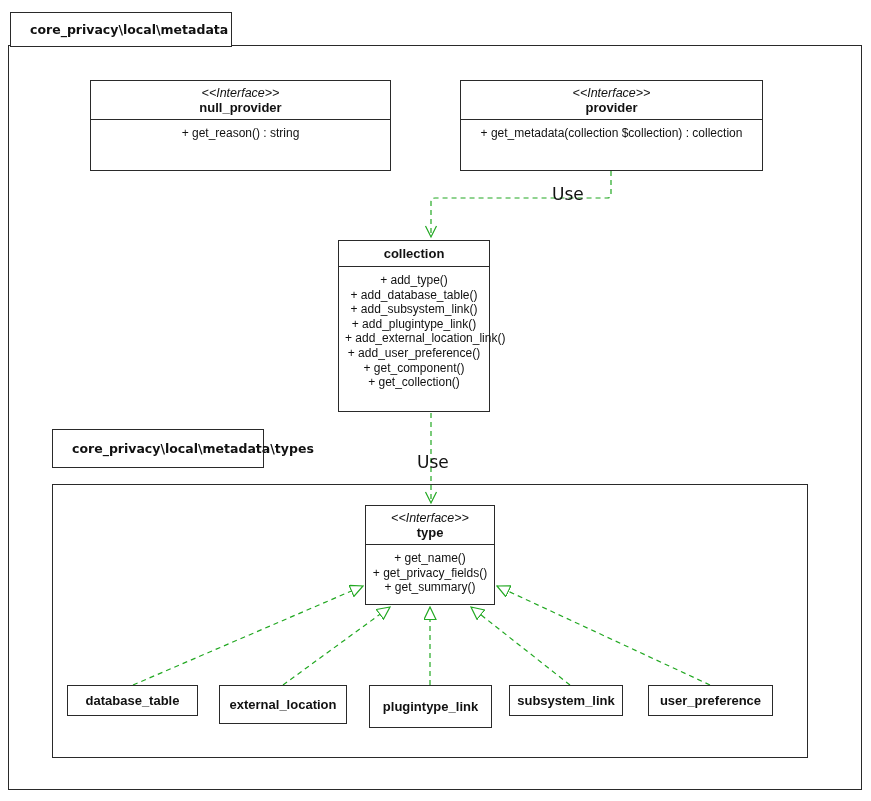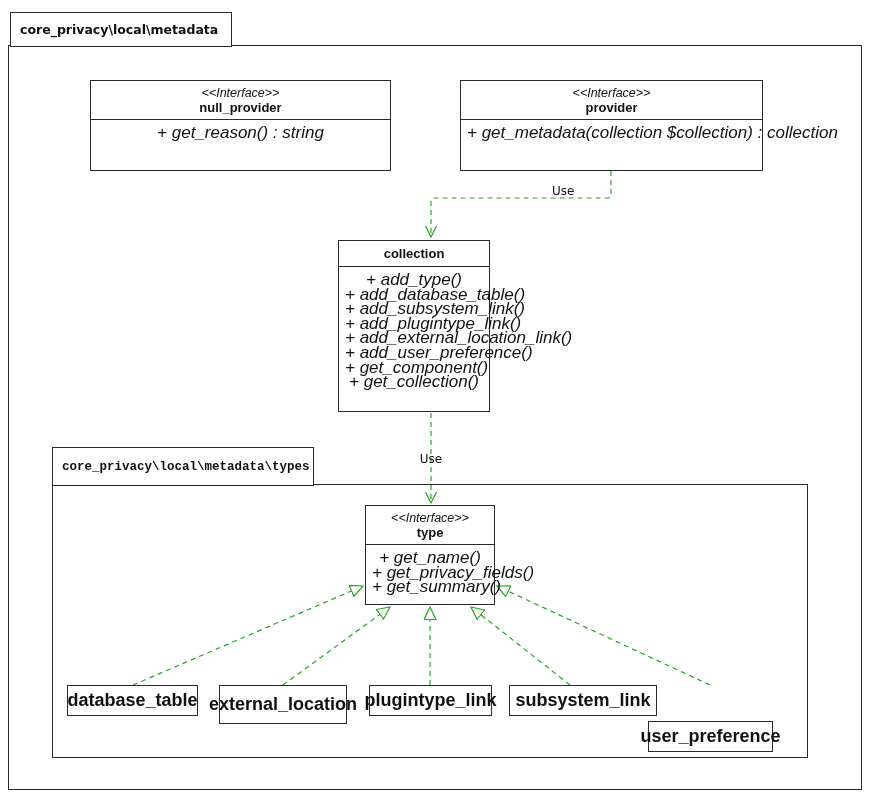--- a/index.html
+++ b/index.html
@@ -5,61 +5,61 @@
   html,body { margin:0; padding:0; background:#fff; }
   .canvas {
     position:relative; width:871px; height:801px; background:#ffffff;
     font-family:"Liberation Sans", sans-serif; color:#111; overflow:hidden;
   }
   .frame {
     position:absolute; border:1.5px solid #2a2a2a; box-sizing:border-box; z-index:1;
   }
   .frame-title {
     position:absolute; border:1.5px solid #2a2a2a; background:#ffffff;
-    display:flex; align-items:center; padding-left:9px; box-sizing:border-box;
+    display:flex; align-items:center; padding-left:19px; box-sizing:border-box;
     font-family:"DejaVu Sans", sans-serif; font-weight:bold; font-size:12.5px;
     color:#111; z-index:3; white-space:nowrap;
   }
   svg.arrows { position:absolute; left:0; top:0; z-index:2; pointer-events:none; }
   .uml-box {
     position:absolute; border:1.4px solid #2a2a2a; background:#ffffff;
     box-sizing:border-box; z-index:2;text-align:center;
   }
   .uml-head {
     border-bottom:1.4px solid #2a2a2a; display:flex; flex-direction:column;
     justify-content:center; align-items:center;
   }
   .uml-head.two-line { height:38px; }
   .uml-head.one-line { height:25px; }
   .stereotype { font-style:italic; font-size:12.5px; line-height:14px; }
   .cls-name { font-weight:bold; font-size:13px; line-height:15px; }
   .uml-body { padding:6px 6px 0 6px; }
-  .method { font-size:17px; line-height:14.6px; white-space:nowrap;font-style:italic; }
+  .method { font-size:12px; line-height:14.6px; white-space:nowrap; }
   .leaf-box {
     position:absolute; border:1.4px solid #2a2a2a; background:#ffffff;
     display:flex; align-items:center; justify-content:center;
-    font-weight:bold; font-size:18px; z-index:2; box-sizing:border-box;
+    font-weight:bold; font-size:13px; z-index:2; box-sizing:border-box;
   }
   .use-label {
-    position:absolute; font-family:"DejaVu Sans", sans-serif; font-size:12px;
+    position:absolute; font-family:"DejaVu Sans", sans-serif; font-size:17px;
     color:#111; z-index:4; white-space:nowrap;
   }
 </style>
 </head>
 <body>
 
 <div class="canvas">
 
   <div class="frame" style="left:8px; top:45px; width:854px; height:745px;"></div>
   <div class="frame-title" style="left:10px; top:12px; width:222px; height:35px;">
     <span>core_privacy\local\metadata</span>
   </div>
 
   <div class="frame" style="left:52px; top:484px; width:756px; height:274px;"></div>
-  <div class="frame-title" style="left:52px; top:447px; width:262px; height:39px;font-family:Liberation Mono, monospace;">
+  <div class="frame-title" style="left:52px; top:429px; width:212px; height:39px;">
     <span>core_privacy\local\metadata\types</span>
   </div>
 
   <svg class="arrows" width="871" height="801" viewBox="0 0 871 801">
     <defs>
       <marker id="depend" markerWidth="14" markerHeight="14" refX="12" refY="6.5" orient="auto" markerUnits="userSpaceOnUse">
         <path d="M 1 1 L 12 6.5 L 1 12" fill="none" stroke="#22a822" stroke-width="1.2"></path>
       </marker>
       <marker id="realize" markerWidth="14" markerHeight="13" refX="13" refY="6.5" orient="auto" markerUnits="userSpaceOnUse">
         <path d="M 0.5 0.5 L 13 6.5 L 0.5 12.5 Z" fill="#ffffff" stroke="#22a822" stroke-width="1.2"></path>
@@ -121,26 +121,26 @@
       <div class="method">+ get_summary()</div>
     </div>
   </div>
 
   <div class="leaf-box" style="left:67px; top:685px; width:131px; height:31px;">
     <span>database_table</span>
   </div>
   <div class="leaf-box" style="left:219px; top:685px; width:128px; height:39px;">
     <span>external_location</span>
   </div>
-  <div class="leaf-box" style="left:369px; top:685px; width:123px; height:31px;">
+  <div class="leaf-box" style="left:369px; top:685px; width:123px; height:43px;">
     <span>plugintype_link</span>
   </div>
-  <div class="leaf-box" style="left:509px; top:685px; width:148px; height:31px;">
+  <div class="leaf-box" style="left:509px; top:685px; width:114px; height:31px;">
     <span>subsystem_link</span>
   </div>
-  <div class="leaf-box" style="left:648px; top:685px; width:125px; height:31px;margin-top:36px;">
+  <div class="leaf-box" style="left:648px; top:685px; width:125px; height:31px;">
     <span>user_preference</span>
   </div>
 
   <div class="use-label" style="left:552px; top:184px;">Use</div>
   <div class="use-label" style="left:417px; top:452px; width:28px; text-align:center;">Use</div>
 
 </div>
 
 </body></html>

